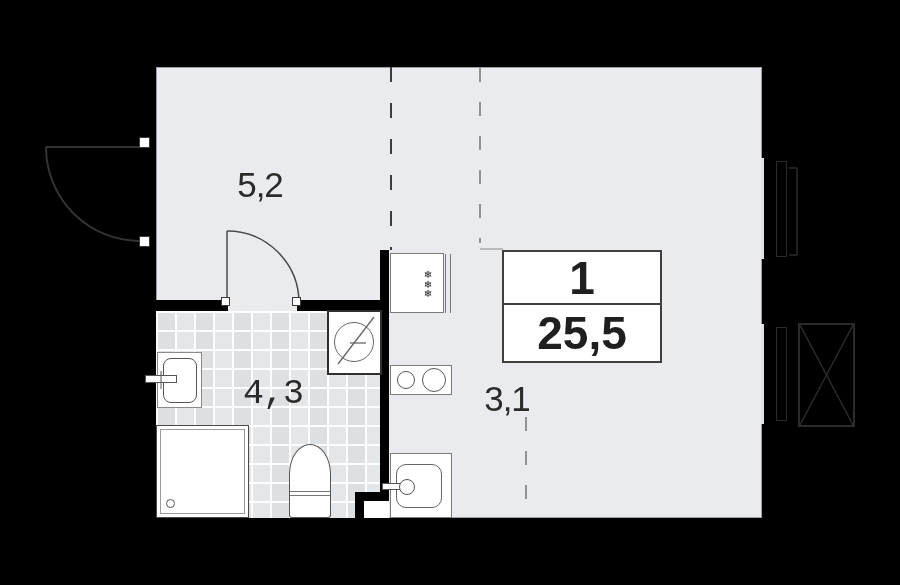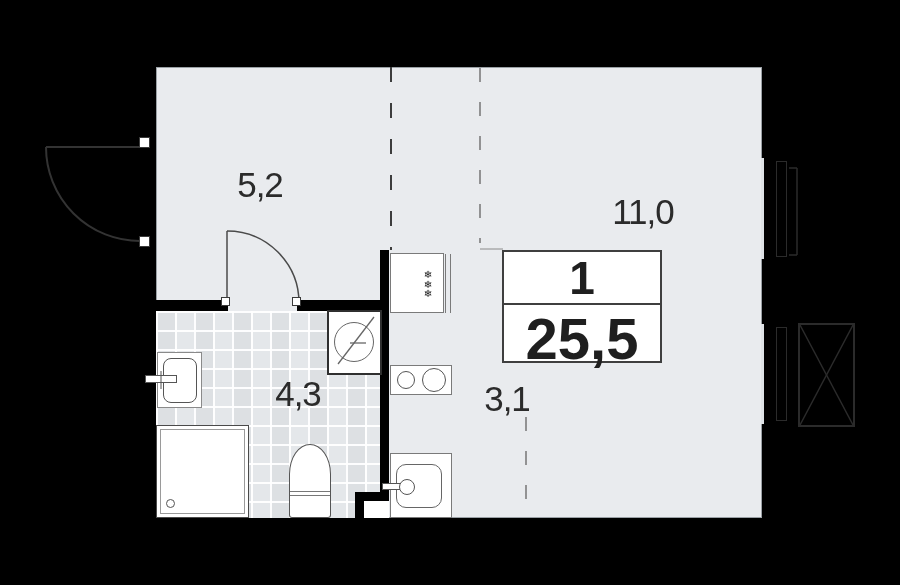--- a/index.html
+++ b/index.html
@@ -63,27 +63,27 @@
   #ksink-bowl{left:396px;top:464px;width:46px;height:44px;border:1.2px solid #666;border-radius:10px;background:#fff;z-index:7;}
   #ksink-pipe{left:382px;top:483px;width:26px;height:7px;border:1px solid #555;background:#fff;z-index:8;}
   #ksink-faucet{left:399px;top:479px;width:16px;height:16px;border:1.2px solid #555;border-radius:50%;background:#fff;z-index:9;}
 
   
   #badge{left:502px;top:250px;width:160px;height:113px;background:#fff;border:2px solid #3f3f3f;z-index:7;
     display:flex;flex-direction:column;}
   #badge-top{height:51px;border-bottom:2px solid #3f3f3f;display:flex;align-items:center;justify-content:center;
     font-weight:bold;font-size:46px;color:#1f1f1f;}
   #badge-bottom{flex:1;display:flex;align-items:center;justify-content:center;
-    font-weight:bold;font-size:58px;color:#1f1f1f;}
+    font-weight:bold;font-size:46px;color:#1f1f1f;}
 
   
   .room-label{transform:translate(-50%,-50%);font-size:35px;letter-spacing:-1px;color:#2b2b2b;z-index:8;white-space:nowrap;}
   #label-hall{left:260px;top:185px;}
   #label-living{left:643px;top:212px;}
-  #label-bath{left:298px;top:394px;}
+  #label-bath{left:273px;top:394px;font-family:Liberation Mono, monospace;}
   #label-kitchen{left:507px;top:399px;}
 
   
   .sill{background:#dfe2e6;z-index:3;}
   #sill-upper{left:761px;top:158px;width:3px;height:101px;}
   #sill-lower{left:761px;top:324px;width:3px;height:100px;}
   .winframe{border:1.5px solid #2b2b2b;background:#000;z-index:3;}
   #win-upper{left:776px;top:161px;width:11px;height:96px;}
   #win-lower{left:776px;top:327px;width:11px;height:94px;}
   #xbox{left:798px;top:323px;width:57px;height:104px;border:2px solid #2b2b2b;background:#000;z-index:3;}
@@ -137,21 +137,20 @@
   <div class="abs jamb" id="jamb-ent-bot"></div>
   <div class="abs jamb" id="jamb-bath-l"></div>
   <div class="abs jamb" id="jamb-bath-r"></div>
 
   <div class="abs" id="badge">
     <div id="badge-top">1</div>
     <div id="badge-bottom">25,5</div>
   </div>
 
   <div class="abs room-label" id="label-hall">5,2</div>
-  <div class="abs room-label" id="label-living">11,0</div>
   <div class="abs room-label" id="label-bath">4,3</div>
   <div class="abs room-label" id="label-kitchen">3,1</div>
 
   <div class="abs sill" id="sill-upper"></div>
   <div class="abs sill" id="sill-lower"></div>
   <div class="abs winframe" id="win-upper"></div>
   <div class="abs winframe" id="win-lower"></div>
   <div class="abs" id="xbox"></div>
 
   <svg id="overlay" xmlns="http://www.w3.org/2000/svg" width="900" height="585">

